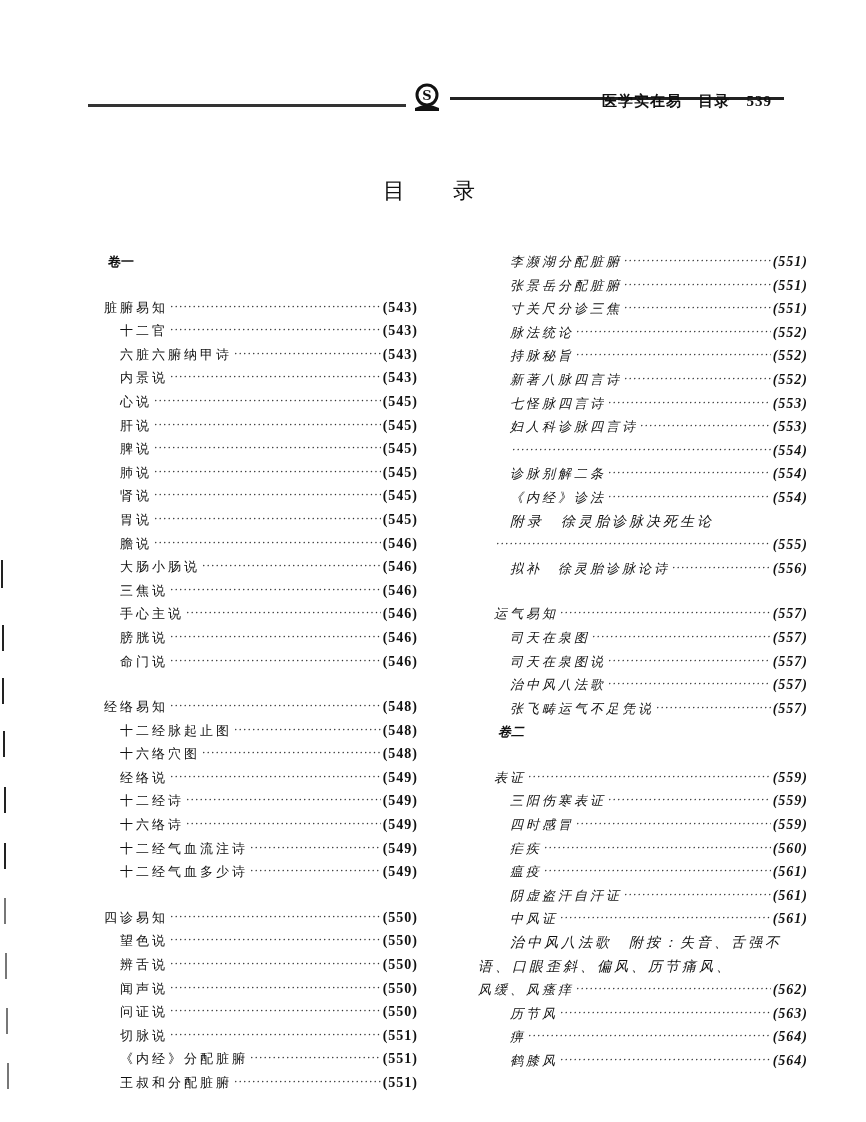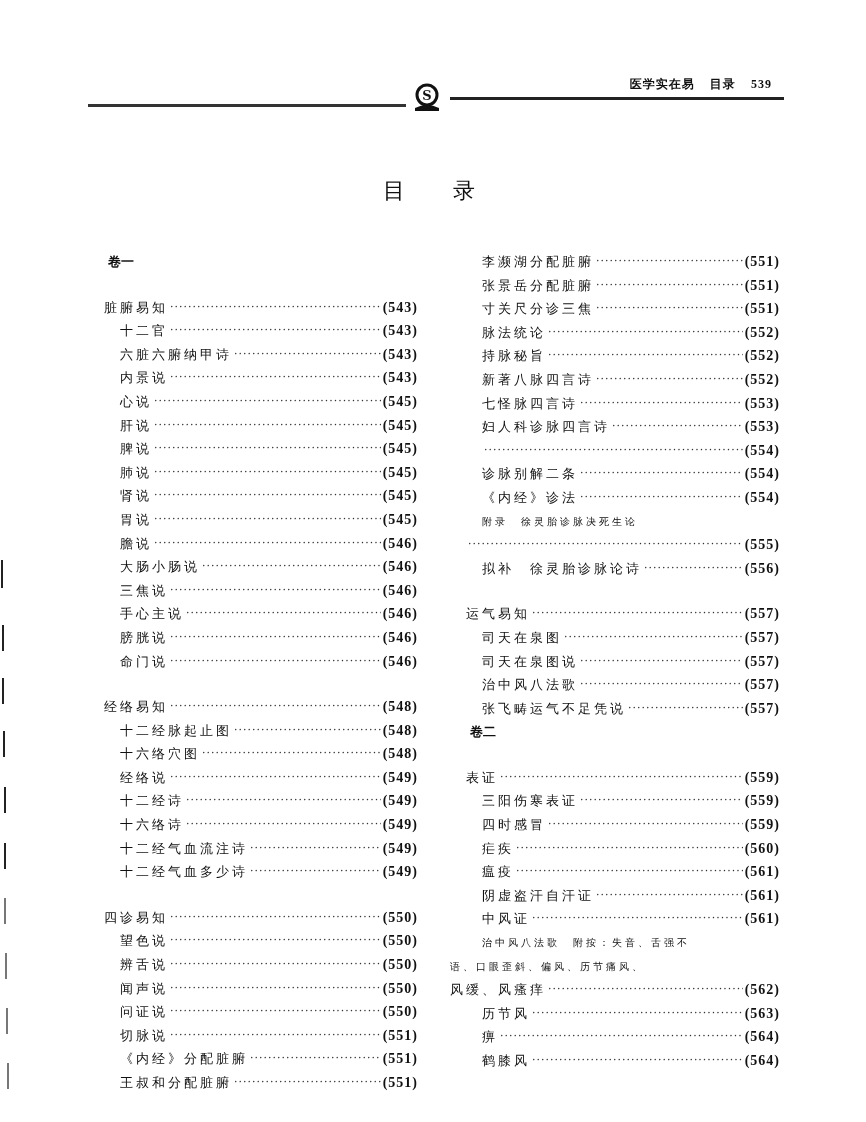--- a/index.html
+++ b/index.html
@@ -5,45 +5,45 @@
   html, body { margin:0; padding:0; }
   body {
     width:866px; height:1122px; background:#ffffff; position:relative; overflow:hidden;
     font-family: "DejaVu Serif", "Liberation Serif", serif; color:#111;
   }
   .header { position:absolute; left:88px; top:76px; width:696px; height:40px; }
   .header .rule-left { position:absolute; left:0; top:28px; width:318px; height:3px; background:#333; }
   .header .rule-right { position:absolute; left:362px; top:21px; width:334px; height:3px; background:#222; }
   .header .logo { position:absolute; left:322px; top:6px; width:34px; height:30px; }
   .header .running {
-    position:absolute; right:12px; top:0; font-size:12px; font-weight:bold; letter-spacing:1px;
+    position:absolute; right:12px; top:16px; font-size:15px; font-weight:bold; letter-spacing:1px;
     font-family: "DejaVu Sans", sans-serif;
   }
   .header .running span { margin-left:10px; }
   .header .pagenum { font-family:"Liberation Serif", serif; font-weight:bold; margin-left:20px; }
   .title {
     position:absolute; top:176px; left:0; width:866px; text-align:center; font-size:22px;
     font-family: "DejaVu Sans", sans-serif; letter-spacing:48px; padding-left:40px; box-sizing:border-box;
   }
   .col { position:absolute; top:250px; width:330px; }
   .col.left { left:88px; }
-  .col.right { left:450px; }
+  .col.right { left:478px;font-style:italic; }
   .entry {
     position:relative; height:23.6px; line-height:23.6px; font-size:13px; display:flex;
     align-items:center; white-space:nowrap;
   }
   .entry .label { letter-spacing:3px; }
   .entry .dots { flex:1; overflow:hidden; margin:0 2px; color:#333; letter-spacing:1px; font-size:11px; }
   .entry .dots::before { content:"··························································································"; }
   .entry .page { font-family:"Liberation Serif", serif; font-size:14px; font-weight:bold; letter-spacing:1px; }
   .lvl0 { padding-left:0; font-weight:bold;margin-left:20px; }
   .lvl1 { padding-left:16px;margin-top:22px; }
   .lvl2 { padding-left:32px; }
   .juan .label { font-weight:bold; letter-spacing:0; }
-  .cont { height:23.6px; line-height:23.6px; font-size:10px; letter-spacing:3px; }
+  .cont { height:23.6px; line-height:23.6px; font-size:14px; letter-spacing:3px; }
   .edge-marks { position:absolute; left:0; top:560px; }
   .edge-marks div { position:absolute; width:2px; background:#222; }
 </style>
 </head>
 <body>
 
 <div class="header">
   <div class="rule-left"></div>
   <svg class="logo" viewBox="0 0 34 30">
     <circle cx="17" cy="13" r="10" fill="none" stroke="#111" stroke-width="3"></circle>

